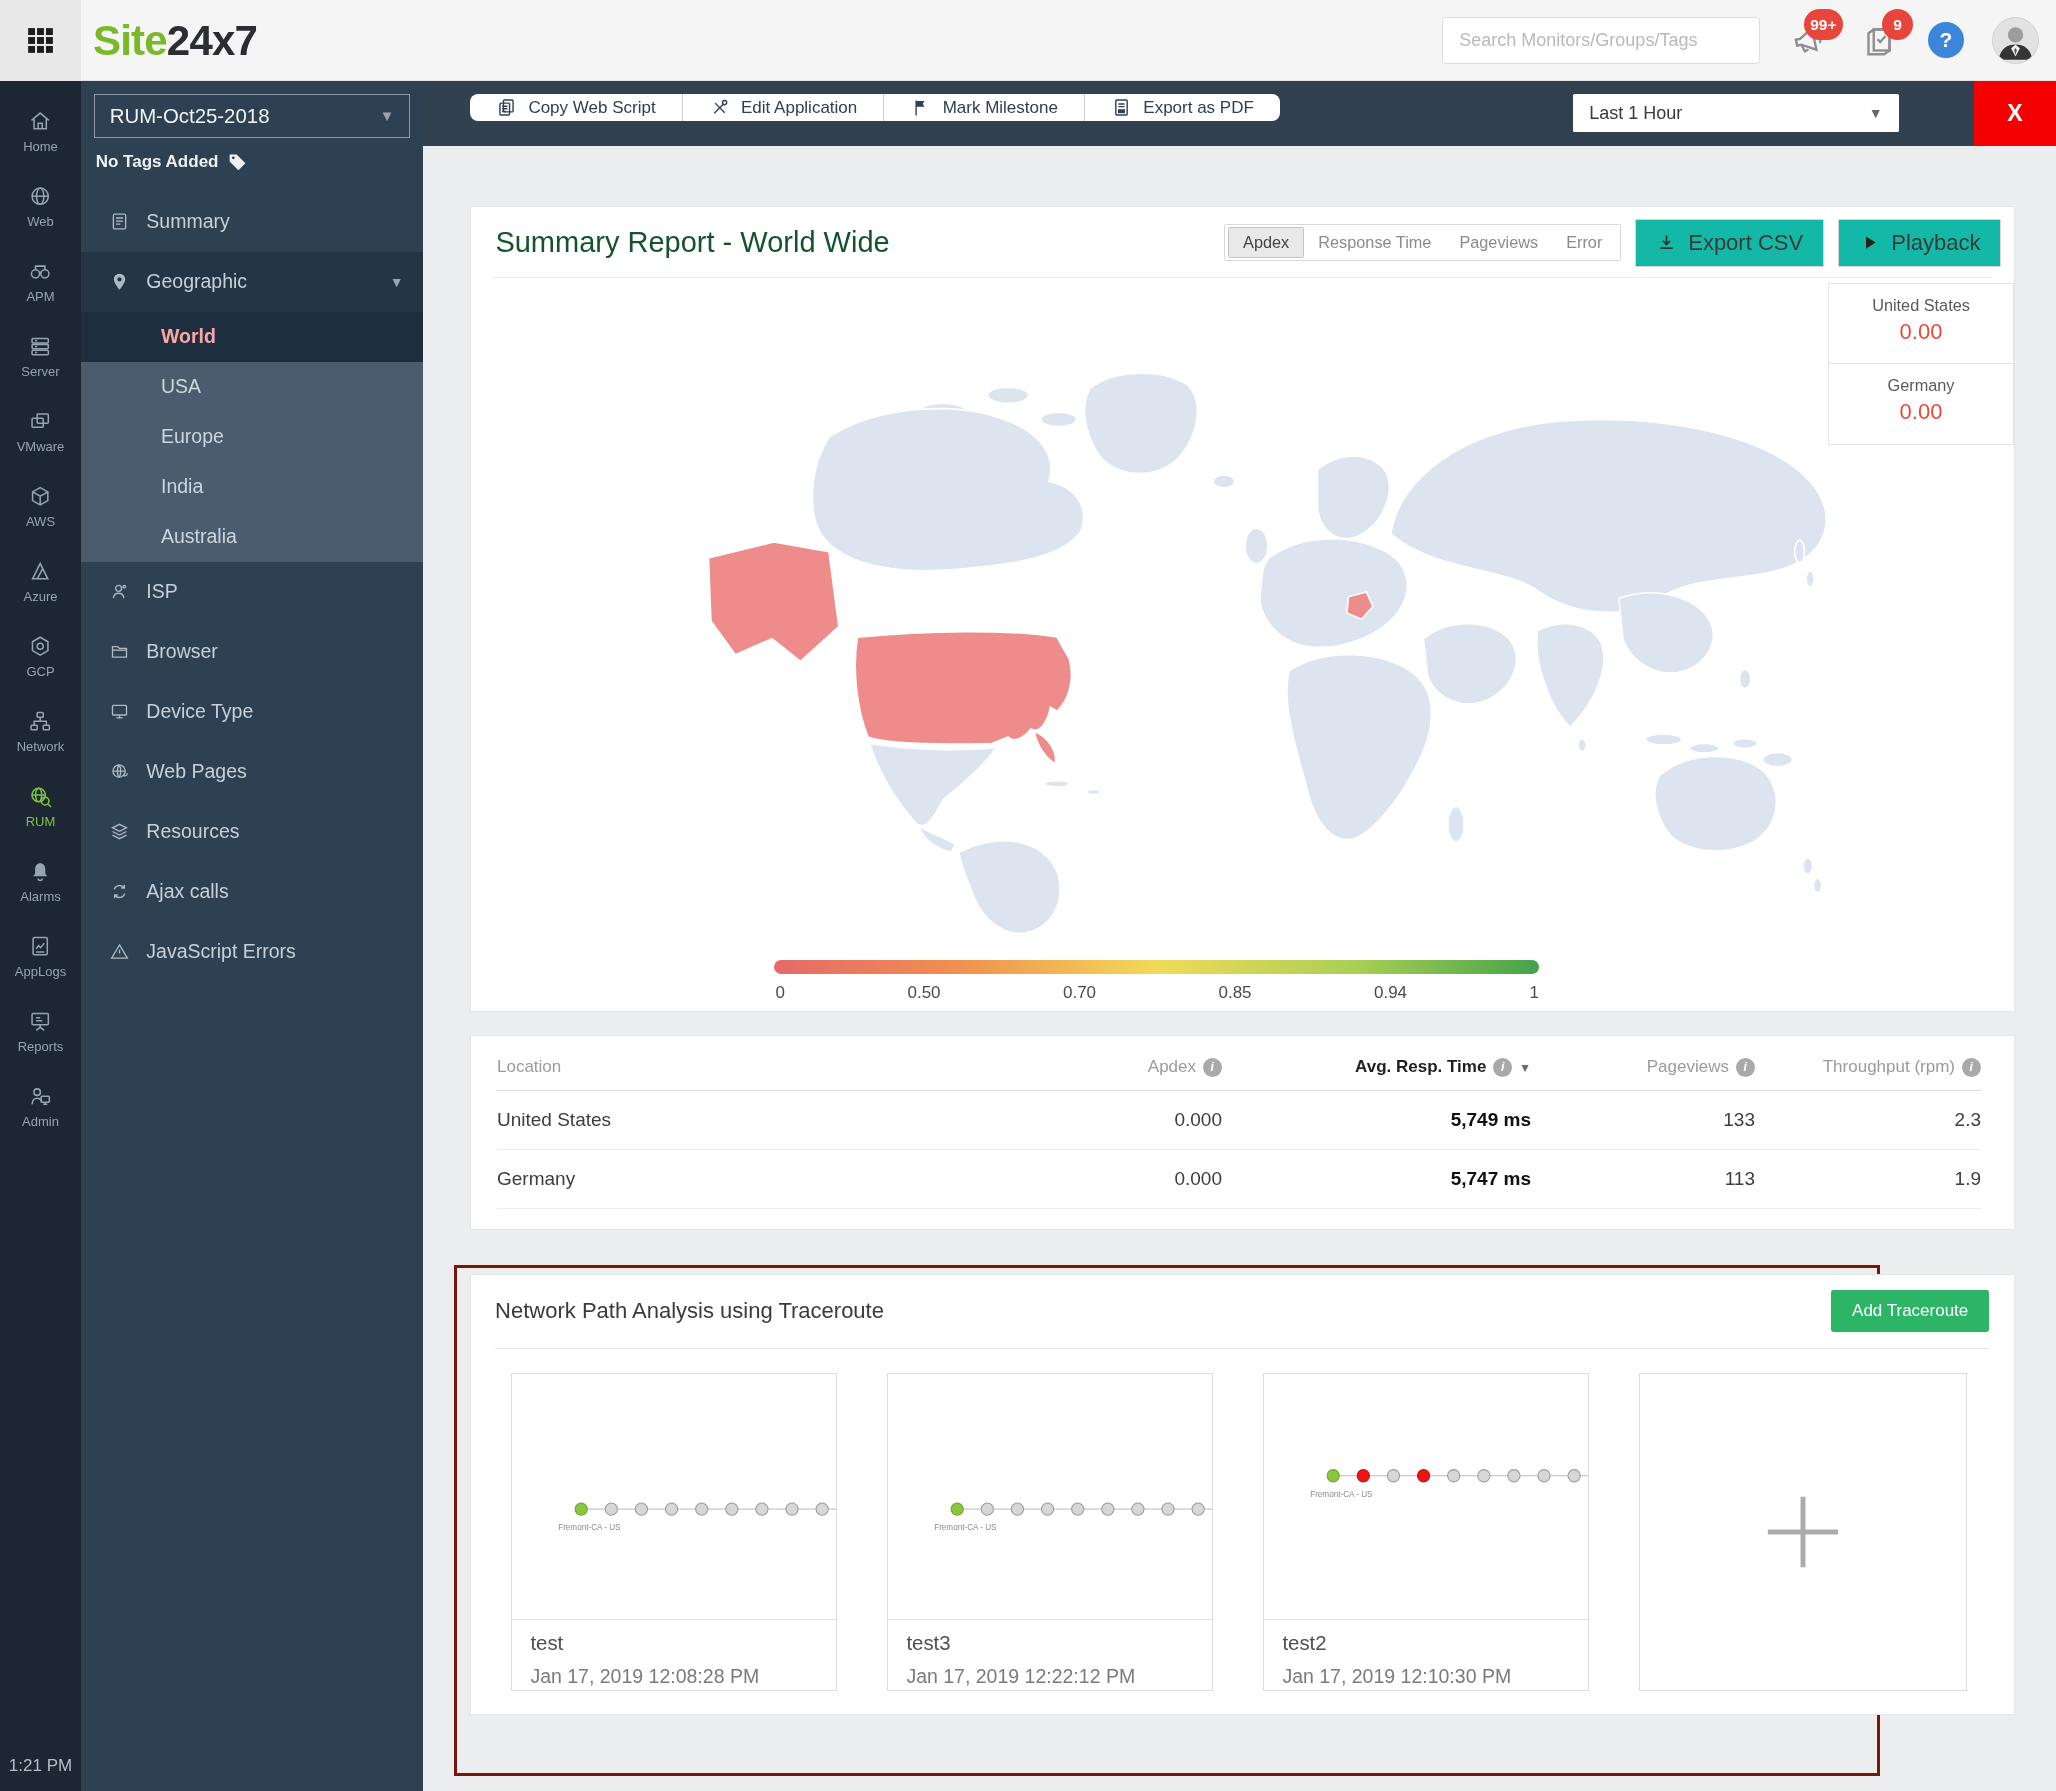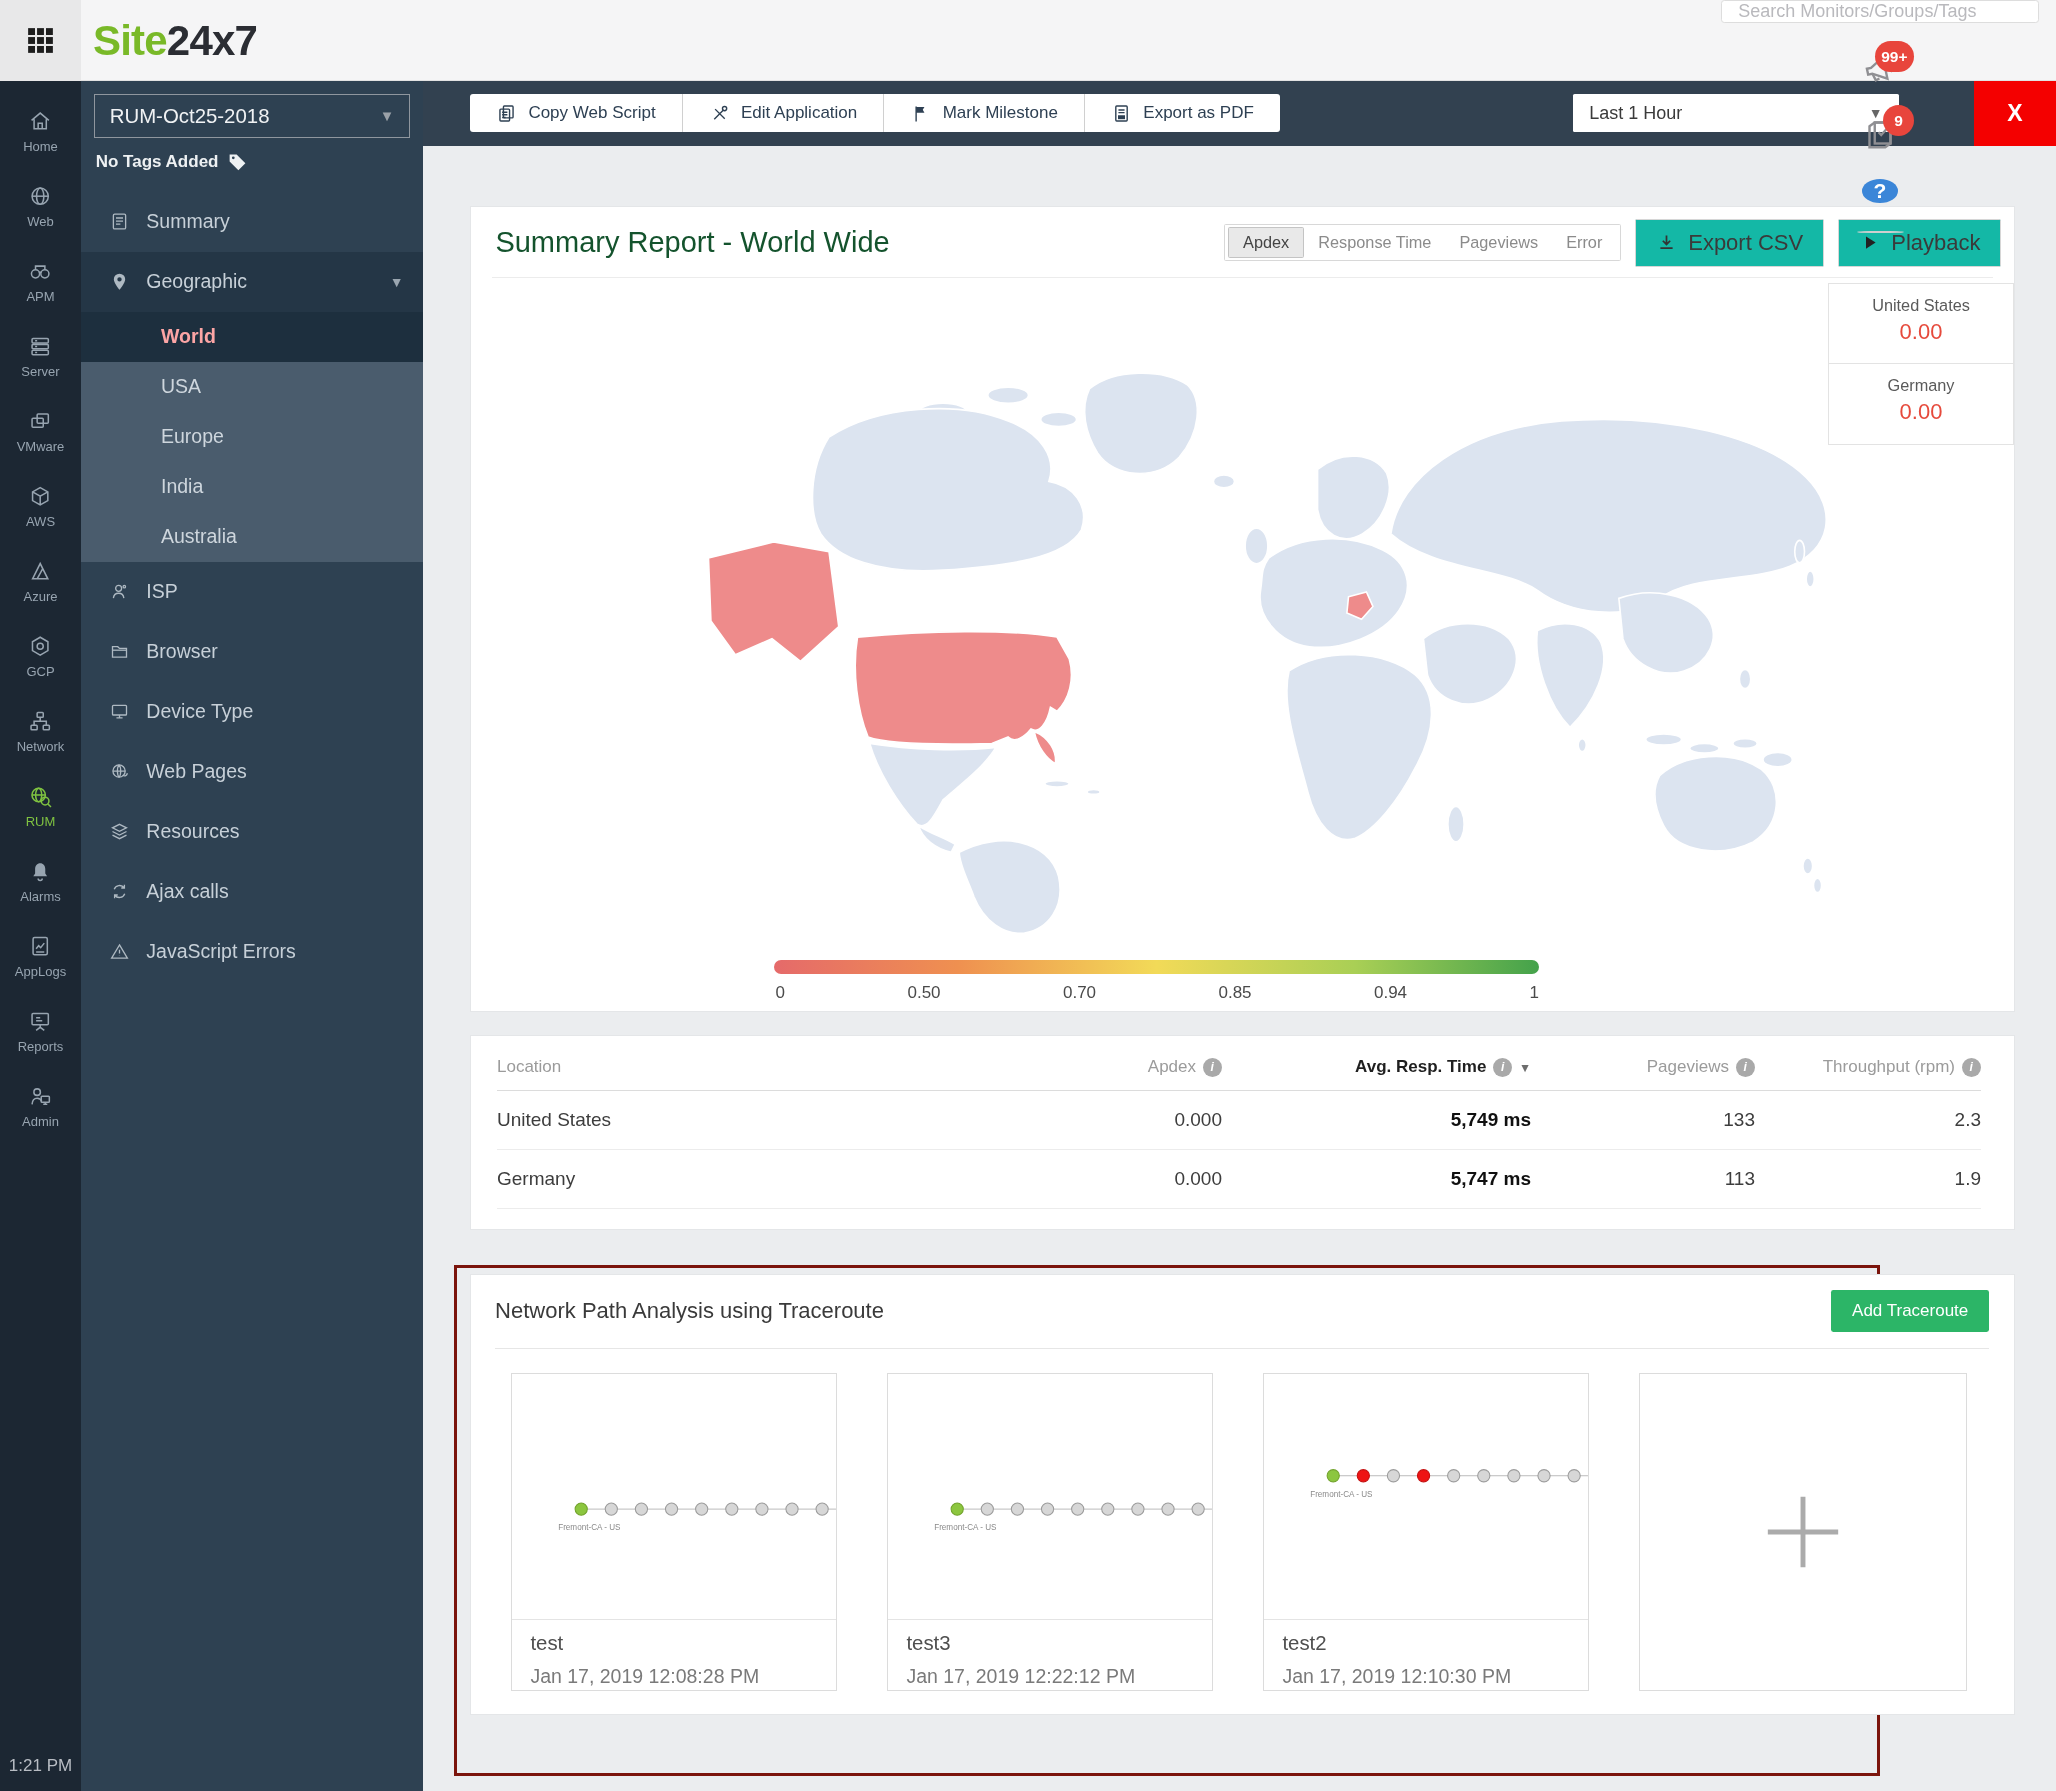--- a/index.html
+++ b/index.html
@@ -6,21 +6,21 @@
   body { font-family:"Liberation Sans", sans-serif; background:#ebedef; }
   .app { position:relative; width:2057px; height:1791px; overflow:hidden; background:#ebedef; }
 
   
   .topbar { position:absolute; top:0; left:0; width:2057px; height:81px; background:#f5f5f6; border-bottom:0.8px solid #e2e2e2; z-index:30; }
   .apps-btn { position:absolute; left:0; top:0; width:81px; height:81px; background:#e8e8e9; display:flex; align-items:center; justify-content:center; cursor:pointer; }
   .apps-btn svg { width:33px; height:33px; fill:#1d1d1d; }
   .logo { position:absolute; left:93px; top:0; height:81px; display:flex; align-items:center; font-size:42px; font-weight:bold; letter-spacing:-0.8px; }
   .logo .g { color:#79b928; }
   .logo .d { color:#2b2d33; }
-  .topbar-right { position:absolute; right:18px; top:0; height:80px; display:flex; align-items:center; gap:28px;flex-direction:column; }
+  .topbar-right { position:absolute; right:18px; top:0; height:80px; display:flex; align-items:center; gap:28px; }
   .search-input { width:318px; height:47px; border:0.8px solid #ddd; border-radius:3.3px; background:#fff; font-size:18px; padding:0 16.3px; color:#555; font-family:"Liberation Sans",sans-serif; }
   .search-input::placeholder { color:#b9b9bd; }
   .tb-ic { position:relative; width:42px; height:42px; display:flex; align-items:center; justify-content:center; cursor:pointer; }
   .tb-ic svg { width:36px; height:36px; stroke:#8f8f93; fill:none; stroke-width:1.6; }
   .badge { position:absolute; top:-9.8px; right:-13px; min-width:31px; height:31px; padding:0 6.5px; background:#e8453c; border-radius:16.3px; color:#fff; font-size:15.5px; display:flex; align-items:center; justify-content:center; font-weight:bold; }
   .help-circle { width:36px; height:36px; border-radius:50%; background:#3b86d8; color:#fff; font-size:21px; font-weight:bold; display:flex; align-items:center; justify-content:center; cursor:pointer; }
   .avatar { width:47px; height:47px; border-radius:50%; overflow:hidden; border:1.6px solid #cfcfcf; cursor:pointer; background:#e3e3e3; }
 
   
   .rail { position:absolute; top:81px; left:0; width:81px; height:1710px; background:#1c2733; padding-top:13px; z-index:20; }
@@ -42,21 +42,21 @@
   .m-item svg { width:21px; height:21px; stroke:#aeb9c2; fill:none; stroke-width:1.5; flex:none; }
   .m-item .fillme { fill:#aeb9c2; stroke:none; }
   .m-item.geo { background:#243646; }
   .m-item.geo .geo-caret { margin-left:auto; margin-right:19.5px; color:#9aa6b0; font-size:14px; }
   .m-sub { height:50px; display:flex; align-items:center; padding-left:80px; color:#ced6dd; font-size:19.5px; cursor:pointer; }
   .m-sub.world { background:#1d2f3e; color:#fca5a5; font-weight:bold; }
   .sub-block { background:#4a5c6d; }
 
   
   .strip { position:absolute; top:81px; left:423px; width:1633px; height:65px; background:#324150; z-index:5; }
-  .btn-group { position:absolute; left:47px; top:13px; height:38px; background:#fff; border-radius:3px; display:flex; align-items:stretch; }
+  .btn-group { position:absolute; left:47px; top:13px; height:27px; background:#fff; border-radius:8px; display:flex; align-items:stretch; }
   .wbtn { display:flex; align-items:center; gap:11.4px; padding:0 26px; font-size:17px; color:#2e4053; cursor:pointer; border-right:0.8px solid #d0d0d0; }
   .wbtn:last-child { border-right:none; }
   .wbtn svg { width:21px; height:21px; stroke:#2e4053; fill:none; stroke-width:1.6; }
   .wbtn .fillme { fill:#2e4053; stroke:none; }
   .time-range { position:absolute; right:157px; top:13px; width:326px; height:38px; background:#fff; border-radius:1.6px; display:flex; align-items:center; padding:0 16.3px; font-size:18px; color:#3a3a3a; cursor:pointer; }
   .time-range .caret { margin-left:auto; color:#666; font-size:14px; }
   .close-x { position:absolute; right:0; top:0; width:82px; height:65px; background:#f40000; color:#fff; font-size:23px; font-weight:bold; display:flex; align-items:center; justify-content:center; cursor:pointer; }
 
   
   .content { position:absolute; top:147px; left:423px; width:1633px; height:1645px; padding:59px 42px 0 47px; }

